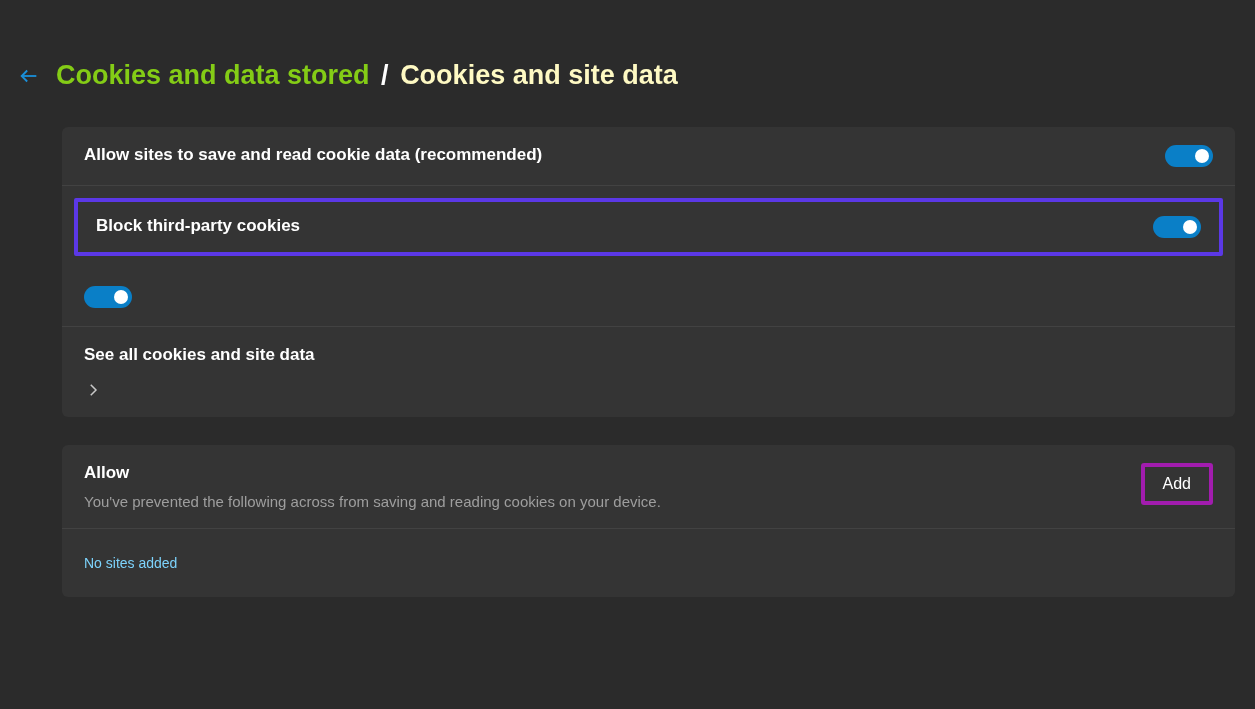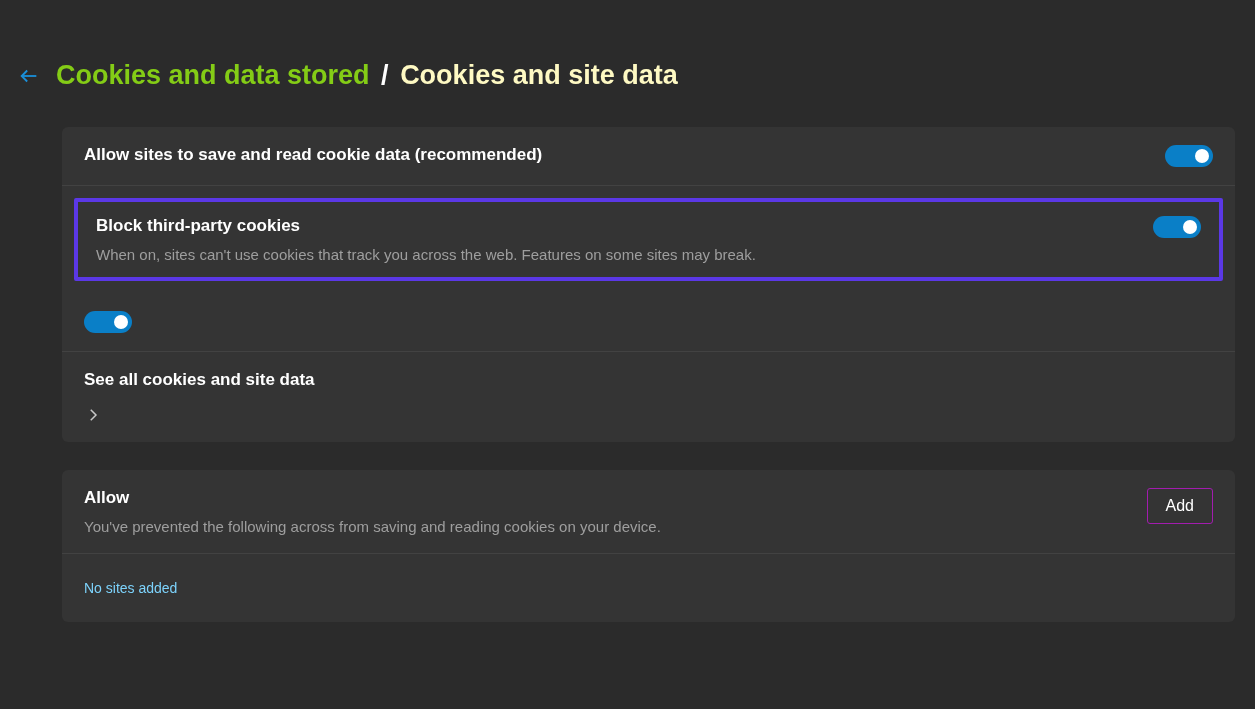--- a/index.html
+++ b/index.html
@@ -88,21 +88,21 @@
     }
     .chevron {
       color: #c8c8c8;
       display: inline-flex;
       align-items: center;
       cursor: pointer;
     }
     .add-btn {
       background: transparent;
       color: #ffffff;
-      border: 1px solid #a21caf;
+      border: 4px solid #a21caf;
       padding: 8px 18px;
       font-size: 16px;
       border-radius: 3px;
       cursor: pointer;
     }
   </style>
 </head>
 <body>
 
 <div class="container">
@@ -125,21 +125,20 @@
     <div class="row">
       <div class="row-text">
         <div class="row-title">Allow sites to save and read cookie data (recommended)</div>
       </div>
       <div class="toggle"></div>
     </div>
 
     <div class="row highlighted">
       <div class="row-text">
         <div class="row-title">Block third-party cookies</div>
-        <div class="row-desc">When on, sites can't use cookies that track you across the web. Features on some sites may break.</div>
       </div>
       <div class="toggle"></div>
     </div>
 
     <div class="row">
       <div class="toggle"></div>
     </div>
 
     <div class="row">
       <div class="row-text">

